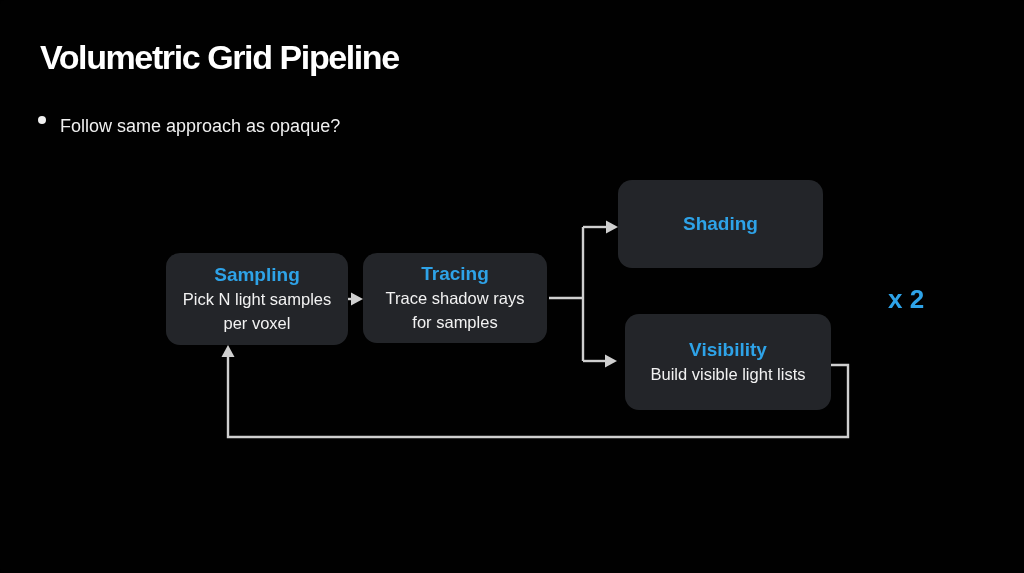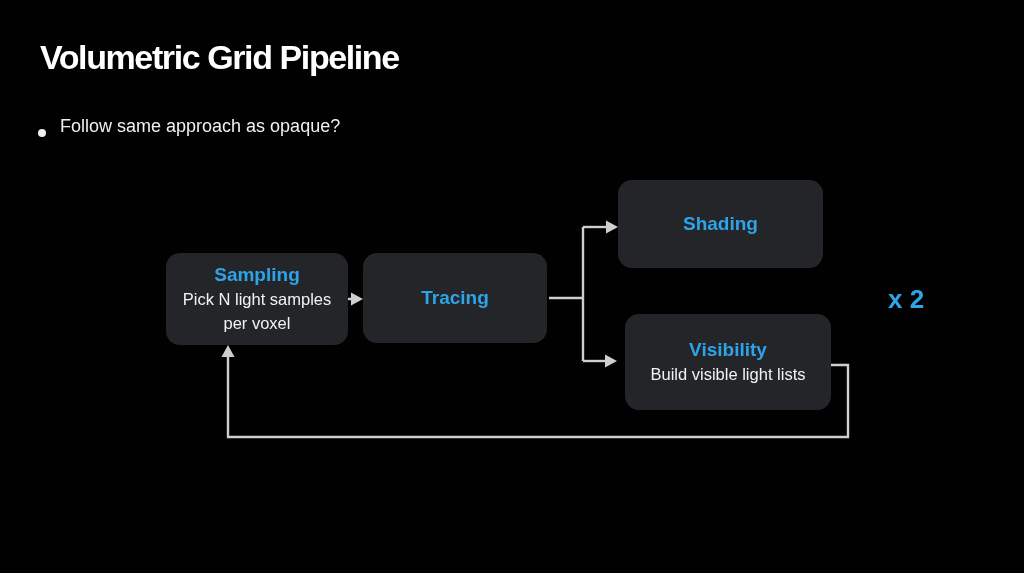--- a/index.html
+++ b/index.html
@@ -24,21 +24,21 @@
     color: #ffffff;
     font-size: 34px;
     font-weight: 800;
     letter-spacing: -1.4px;
   }
   .bullet-row {
     position: absolute;
     left: 38px;
     top: 116px;
     display: flex;
-    align-items: flex-end;
+    align-items: flex-start;
     color: #f0f0f0;
     font-size: 18px;
   }
   .bullet-dot {
     width: 8px;
     height: 8px;
     border-radius: 50%;
     background: #f0f0f0;
     margin-right: 14px;
     flex: 0 0 auto;
@@ -127,20 +127,21 @@
     </g>
   </svg>
 
   <div class="node" id="node-sampling">
     <div class="node-title">Sampling</div>
     <div class="node-body">Pick N light samples per voxel</div>
   </div>
 
   <div class="node" id="node-tracing">
     <div class="node-title">Tracing</div>
+    <div class="node-body">Trace shadow rays for samples</div>
   </div>
 
   <div class="node" id="node-shading">
     <div class="node-title">Shading</div>
   </div>
 
   <div class="node" id="node-visibility">
     <div class="node-title">Visibility</div>
     <div class="node-body">Build visible light lists</div>
   </div>

